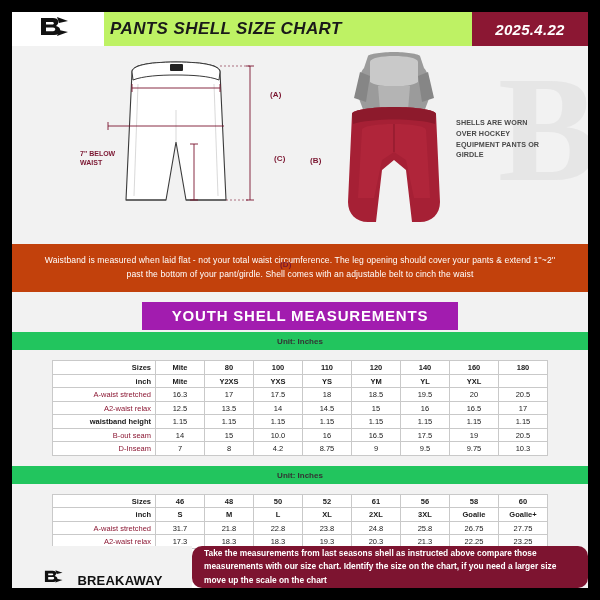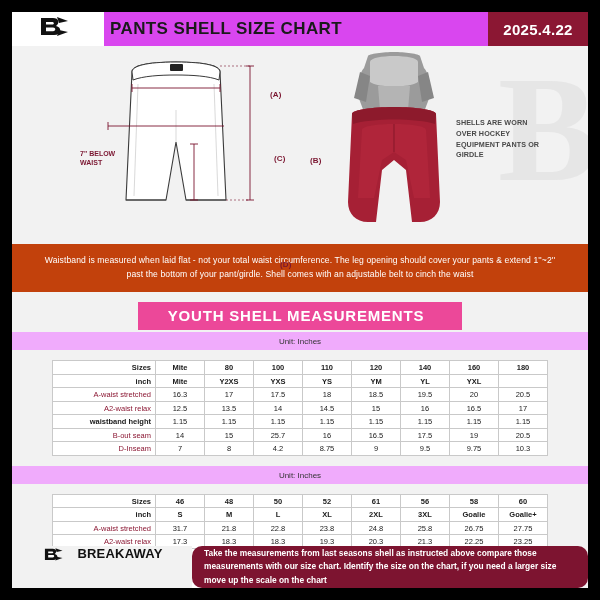--- a/index.html
+++ b/index.html
@@ -15,38 +15,39 @@
     width:576px;height:576px;
     background:#f2f2f2;
     overflow:hidden;
   }
   
   .header{
     position:relative;
     height:34px;
     display:flex;
     align-items:stretch;
-    background:#d946ef;
+    background:#bef264;
+    font-style:italic;
   }
   .logo-box{
     width:92px;
     display:flex;align-items:center;justify-content:center;
     background:#ffffff;
   }
   .header-title{
     flex:1;
     display:flex;align-items:center;
     font-size:17px;
     font-weight:bold;
     letter-spacing:.4px;
     color:#1a1a1a;
     padding-left:6px;
   }
   .header-date{
-    width:100px;
+    width:116px;
     background:#8b1733;
     color:#fff;
     display:flex;align-items:center;justify-content:center;
     font-size:15px;
     font-weight:bold;
     letter-spacing:.3px;
   }
   
   .diagram{
     position:relative;
@@ -109,34 +110,34 @@
     letter-spacing:.1px;
   }
   
   .section-wrap{
     background:#f2f2f2;
     padding:10px 0 2px 0;
     text-align:center;
   }
   .section-title{
     display:inline-block;
-    background:#ec4899;
+    background:#a21caf;
     color:#fff;
     font-size:15px;
     font-weight:bold;
     letter-spacing:.8px;
-    padding:5px 38px 6px 30px;
+    padding:5px 30px 6px 30px;
   }
   .unit{
     text-align:center;
     font-size:8px;
-    font-weight:normal;
+    font-weight:bold;
     color:#333;
     padding:5px 0 4px 0;
-    background:#f0abfc;
+    background:#22c55e;
   }
   
   table{
     border-collapse:collapse;
     width:496px;
     margin:10px auto;
     background:#fff;
     table-layout:fixed;
   }
   td{
@@ -161,21 +162,21 @@
   .footer{
     position:absolute;
     left:0;bottom:0;
     width:100%;
     height:42px;
     display:flex;
   }
   .footer-left{
     width:180px;
     background:#f2f2f2;
-    display:flex;align-items:flex-start;justify-content:center;
+    display:flex;align-items:flex-end;justify-content:center;
     gap:6px;
   }
   .footer-brand{
     font-size:13px;
     font-weight:bold;
     color:#111;
     letter-spacing:.2px;
   }
   .footer-right{
     flex:1;
@@ -325,21 +326,21 @@
         <td>1.15</td>
         <td>1.15</td>
         <td>1.15</td>
         <td>1.15</td>
         <td>1.15</td>
       </tr>
       <tr>
         <td class="rowhead maroon">B-out seam</td>
         <td>14</td>
         <td>15</td>
-        <td>25.7</td>
+        <td>10.0</td>
         <td>16</td>
         <td>16.5</td>
         <td>17.5</td>
         <td>19</td>
         <td>20.5</td>
       </tr>
       <tr>
         <td class="rowhead maroon">D-Inseam</td>
         <td>7</td>
         <td>8</td>

